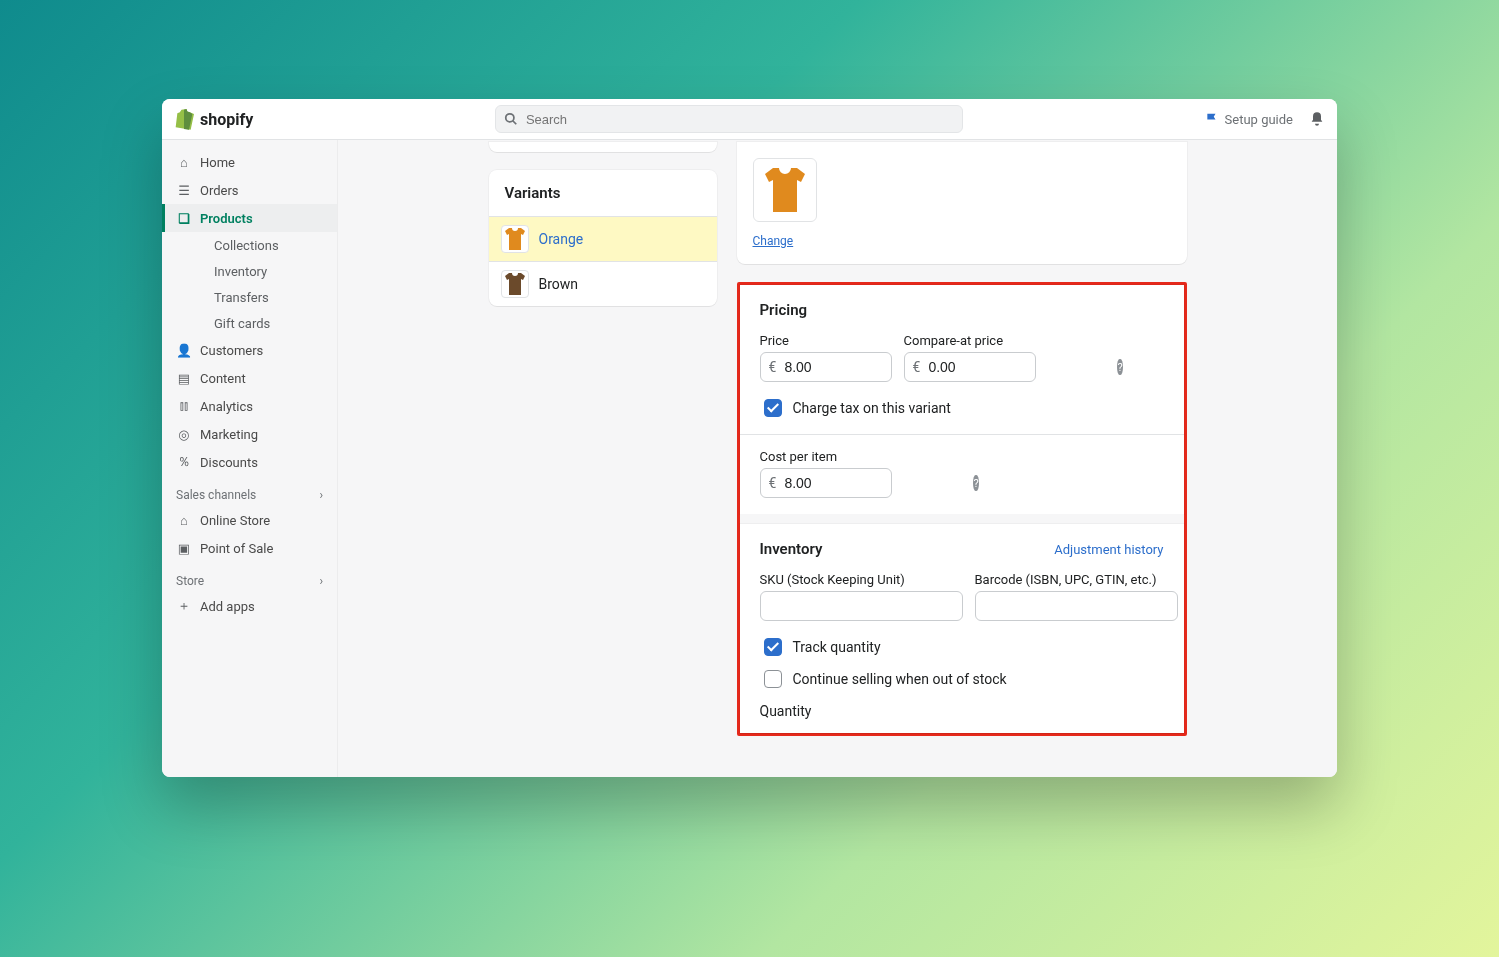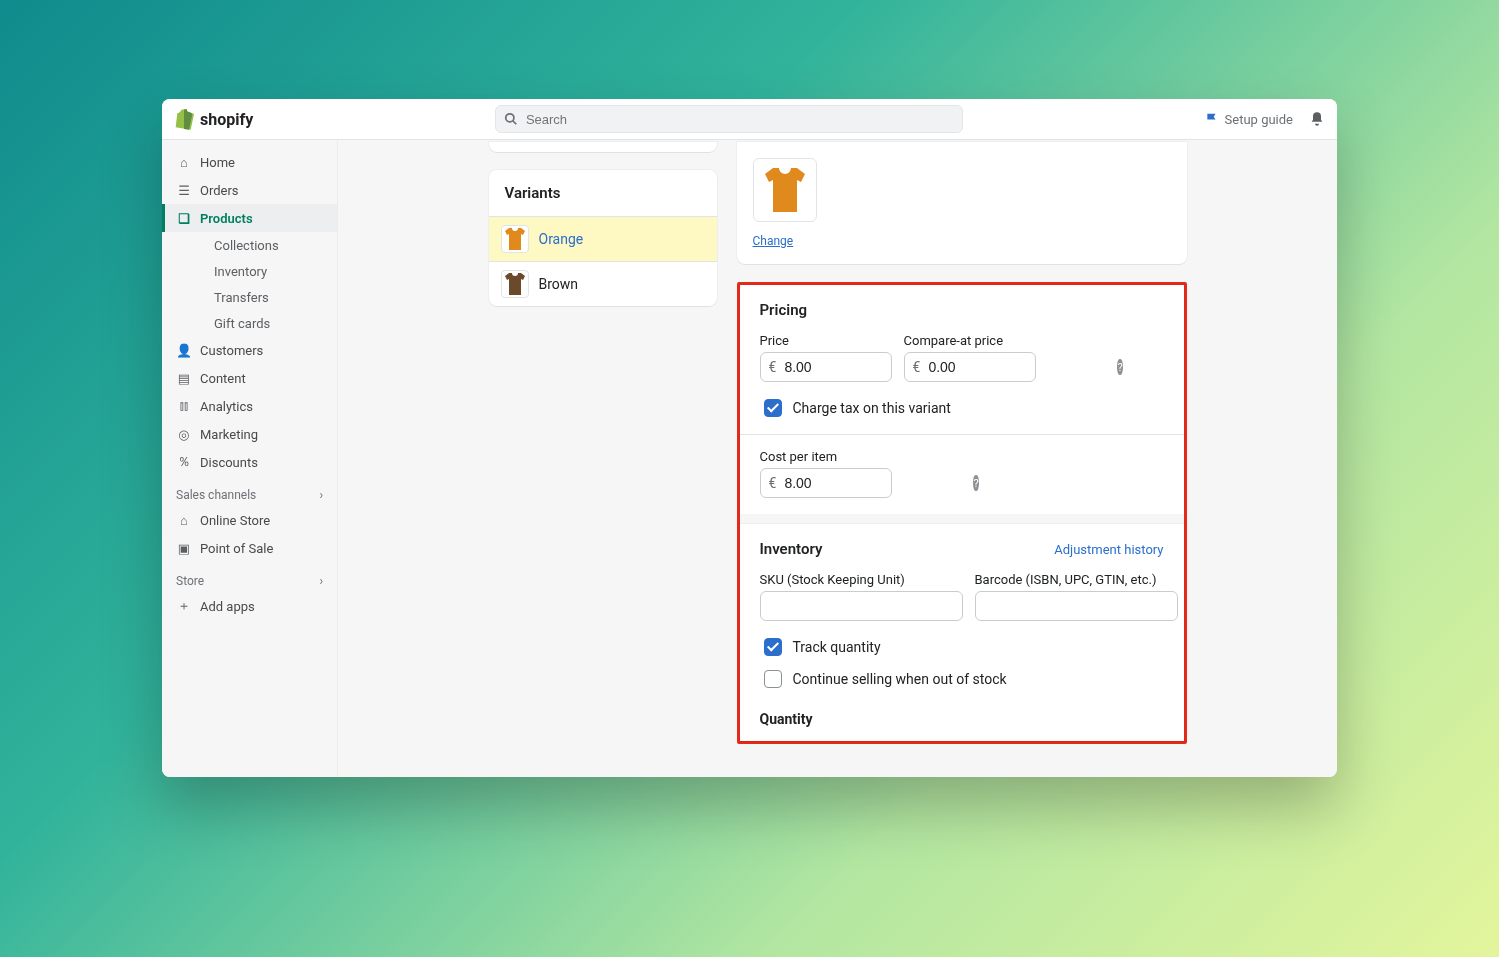--- a/index.html
+++ b/index.html
@@ -272,21 +272,21 @@
                   </div>
                 </div>
                 <div class="check" style="margin-top:6px">
                   <input type="checkbox" class="cb" checked="" style="">
                   <span>Track quantity</span>
                 </div>
                 <div class="check" style="margin-top:8px">
                   <input type="checkbox" class="cb" style="">
                   <span>Continue selling when out of stock</span>
                 </div>
-                <div style="font-weight:700;margin:20px 0 8px">Quantity</div>
+                <div style="font-weight:400;margin:12px 0 8px">Quantity</div>
               </div>
 
             </div>
           </div>
         </div>
       </div>
     </div>
   </div>
 </div>
 

